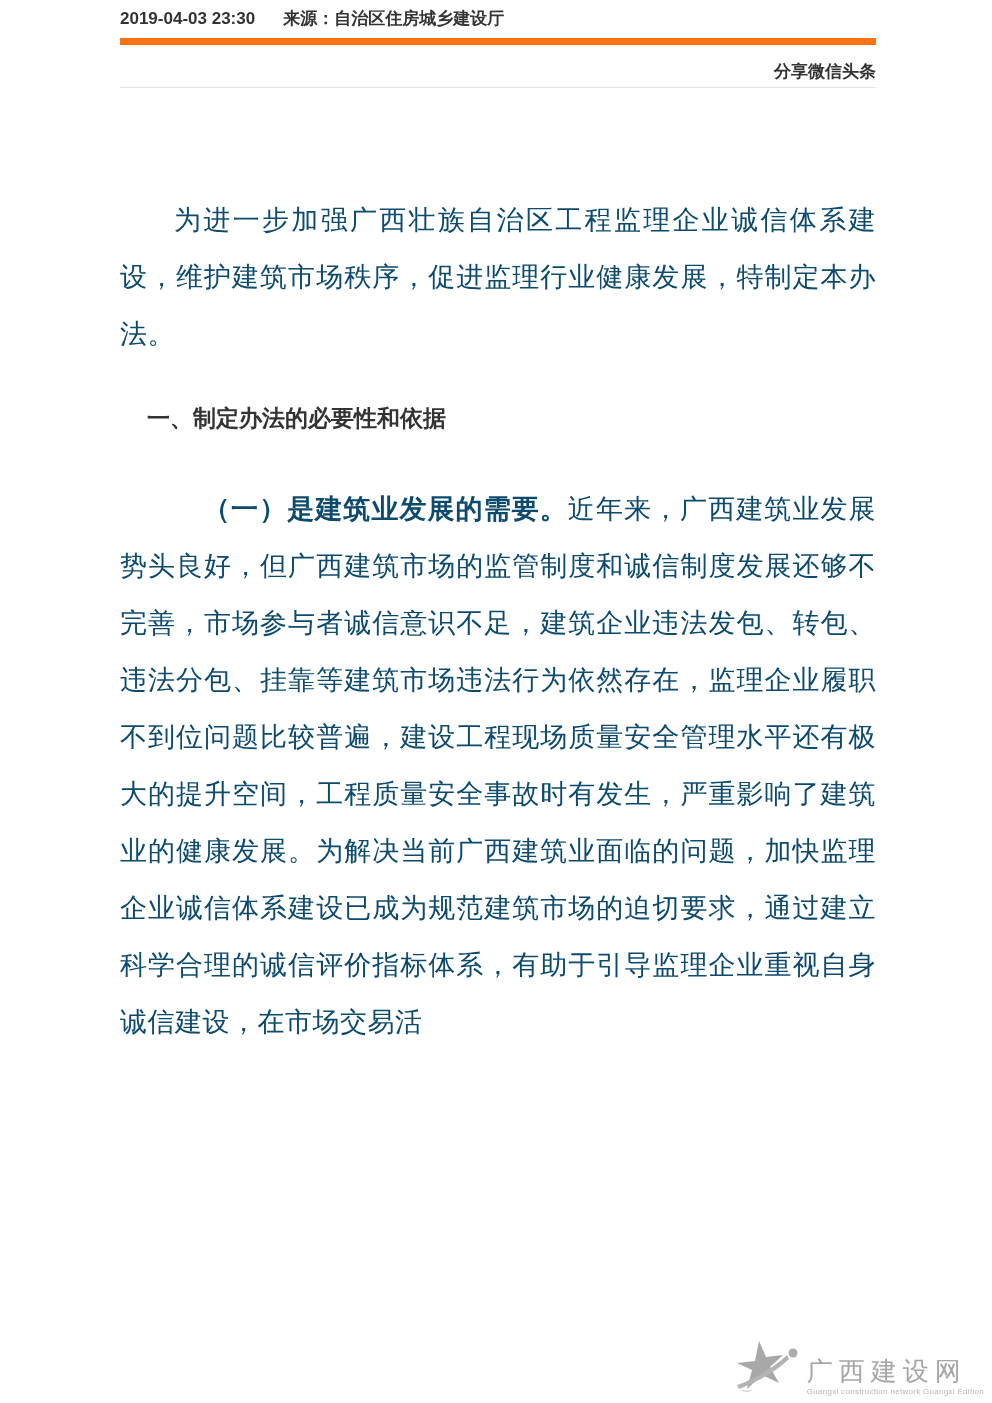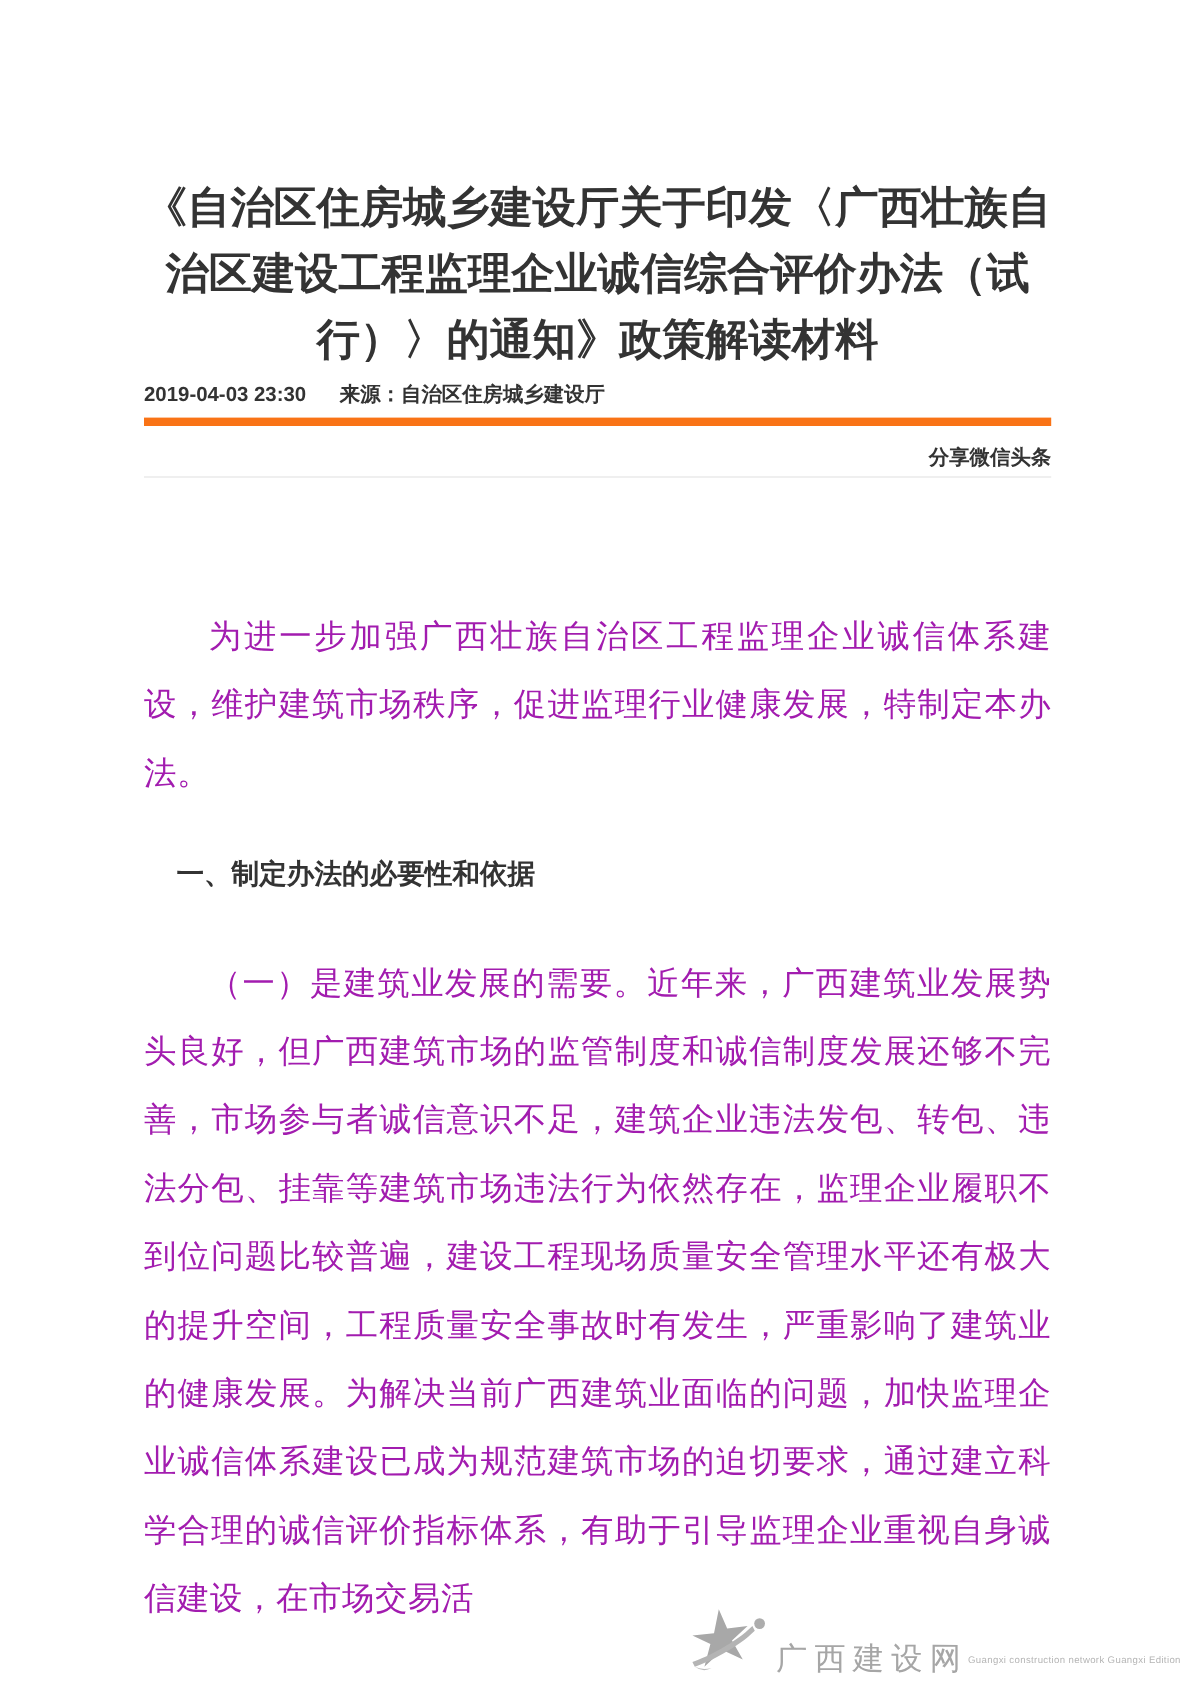--- a/index.html
+++ b/index.html
@@ -65,46 +65,46 @@
   .font-row .size-btn { cursor: pointer; }
   
   .article-body {
     margin-top: 104px;
   }
   .article-body p {
     margin: 0;
     font-family: "Liberation Serif", "DejaVu Serif", serif;
     font-size: 27px;
     line-height: 57px;
-    color: #a21caf;
+    color: #0c4a6e;
     text-align: justify;
     text-indent: 2em;
     letter-spacing: 0.5px;
   }
-  .article-body p .lead-bold { font-weight: normal; }
+  .article-body p .lead-bold { font-weight: bold; margin-left: 29px; }
   .section-heading {
     margin: 40px 0 0 27px;
     font-size: 23px;
     font-weight: bold;
     color: #333333;
     line-height: 32px;
     font-family: Liberation Serif, serif;
   }
   .para-2 { margin-top: 46px !important; }
   
   .watermark {
     position: absolute;
     right: 8px;
     bottom: 6px;
     display: flex;
     align-items: flex-end;
     gap: 6px;
   }
   .watermark .logo { width: 72px; height: 58px; }
-  .wm-text { display: flex; flex-direction: row; align-items: center; }
+  .wm-text { display: flex; flex-direction: column; align-items: flex-start; }
   .wm-name {
     font-size: 26px;
     color: #a6a6a6;
     letter-spacing: 6px;
     line-height: 28px;
     font-family: "Liberation Serif", "DejaVu Serif", serif;
     white-space: nowrap;
   }
   .wm-caption {
     font-size: 8px;
@@ -113,21 +113,20 @@
     line-height: 11px;
     white-space: nowrap;
   }
 </style>
 </head>
 <body>
 
 <div class="page">
   <div class="content">
 
-    <h1 class="article-title">《自治区住房城乡建设厅关于印发〈广西壮族自治区建设工程监理企业诚信综合评价办法（试行）〉的通知》政策解读材料</h1>
 
     <div class="meta-row">
       <span>2019-04-03 23:30</span><span class="source-group"><span>来源：</span><span>自治区住房城乡建设厅</span></span>
     </div>
 
     <div class="tools">
       <div class="share-row">
         <span>分享</span><span>微信</span><span>头条</span>
       </div>
     </div>

